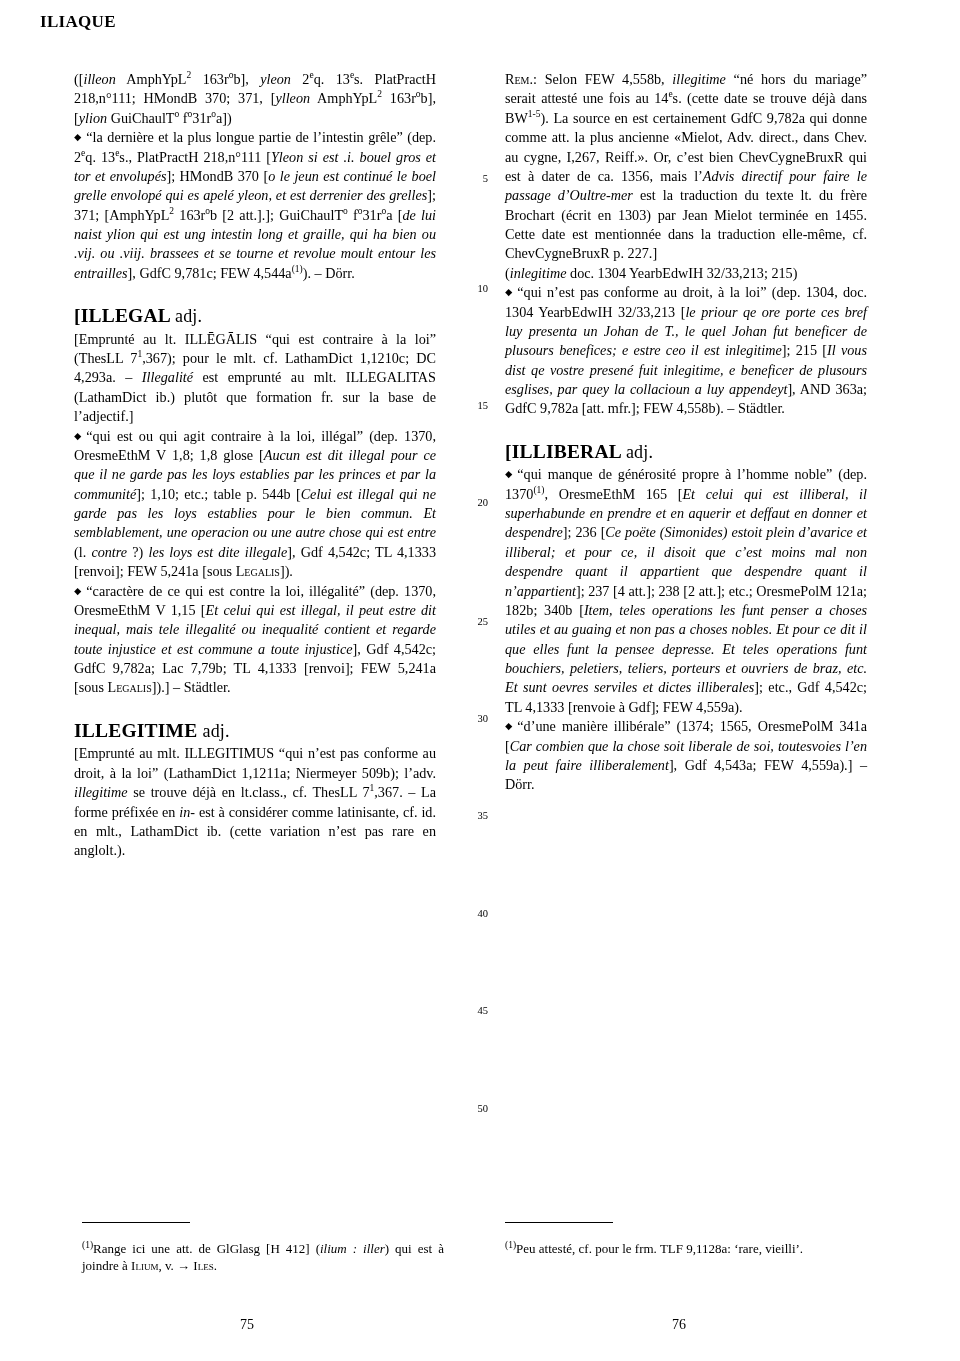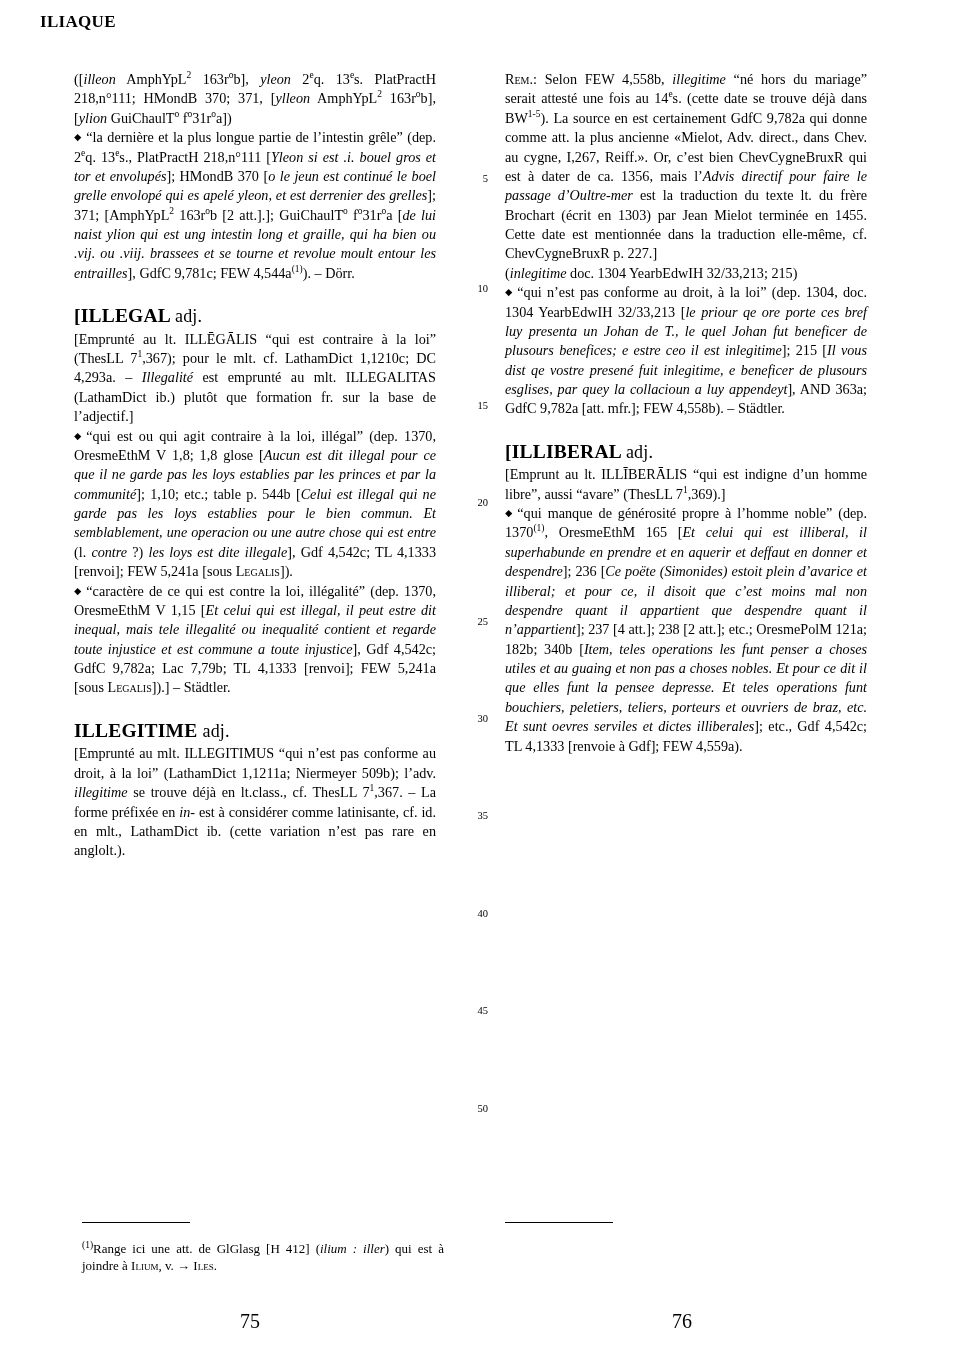--- a/index.html
+++ b/index.html
@@ -119,21 +119,21 @@
     width: 362px;
   }
   .fn-left  { left: 82px;  top: 1240px; }
   .fn-right { left: 505px; top: 1240px; }
   .fr-left  { left: 82px;  top: 1222px; }
   .fr-right { left: 505px; top: 1222px; }
 
   .folio {
     position: absolute;
     bottom: 28px;
-    font-size: 20px;
+    font-size: 14px;
   }
   .folio-left  { left: 240px; }
   .folio-right { left: 672px; }
 </style>
 </head>
 <body>
 
 <div class="page">
 
   <div class="running-head">ILIAQUE</div>
@@ -176,28 +176,29 @@
     <div class="col col-right">
 
       <p class="ind"><span class="sc">Rem.</span>: Selon FEW 4,558b, <span class="it">illegitime</span> “né hors du mariage” serait attesté une fois au 14<sup>e</sup>s. (cette date se trouve déjà dans BW<sup>1-5</sup>). La source en est certainement GdfC 9,782a qui donne comme att. la plus ancienne «Mielot, Adv. direct., dans Chev. au cygne, I,267, Reiff.». Or, c’est bien ChevCygneBruxR qui est à dater de ca. 1356, mais l’<span class="it">Advis directif pour faire le passage d’Oultre-mer</span> est la traduction du texte lt. du frère Brochart (écrit en 1303) par Jean Mielot terminée en 1455. Cette date est mentionnée dans la traduction elle-même, cf. ChevCygneBruxR p. 227.]</p>
 
       <p class="ind">(<span class="it">inlegitime</span> doc. 1304 YearbEdwIH 32/33,213; 215)</p>
 
       <p><span class="lozenge"></span>“qui n’est pas conforme au droit, à la loi” (dep. 1304, doc. 1304 YearbEdwIH 32/33,213 [<span class="it">le priour qe ore porte ces bref luy presenta un Johan de T., le quel Johan fut beneficer de plusours benefices; e estre ceo il est inlegitime</span>]; 215 [<span class="it">Il vous dist qe vostre presené fuit inlegitime, e beneficer de plusours esglises, par quey la collacioun a luy appendeyt</span>], AND 363a; GdfC 9,782a [att. mfr.]; FEW 4,558b). – Städtler.</p>
 
       <div class="entry-block">
         <p class="entry-head">[<span>ILLIBERAL</span> <span class="pos">adj.</span></p>
-        <p>[Emprunt au lt. ILLĪBERĀLIS “qui est indigne d’un homme libre”, aussi “avare” (ThesLL 7<sup>1</sup>,369).]</p>
         <p><span class="lozenge"></span>“qui manque de générosité propre à l’homme noble” (dep. 1370<sup>(1)</sup>, OresmeEthM 165 [<span class="it">Et celui qui est illiberal, il superhabunde en prendre et en aquerir et deffaut en donner et despendre</span>]; 236 [<span class="it">Ce poëte (Simonides) estoit plein d’avarice et illiberal; et pour ce, il disoit que c’est moins mal non despendre quant il appartient que despendre quant il n’appartient</span>]; 237 [4 att.]; 238 [2 att.]; etc.; OresmePolM 121a; 182b; 340b [<span class="it">Item, teles operations les funt penser a choses utiles et au guaing et non pas a choses nobles. Et pour ce dit il que elles funt la pensee depresse. Et teles operations funt bouchiers, peletiers, teliers, porteurs et ouvriers de braz, etc. Et sunt oevres serviles et dictes illiberales</span>]; etc., Gdf 4,542c; TL 4,1333 [renvoie à Gdf]; FEW 4,559a).</p>
+        <p><span class="lozenge"></span>“d’une manière illibérale” (1374; 1565, OresmePolM 341a [<span class="it">Car combien que la chose soit liberale de soi, toutesvoies l’en la peut faire illiberalement</span>], Gdf 4,543a; FEW 4,559a).] – Dörr.</p>
       </div>
 
     </div>
   </div>
 
   <div class="footnote-rule fr-left"></div>
   <div class="footnote fn-left"><sup>(1)</sup>Range ici une att. de GlGlasg [H 412] (<span class="it">ilium : iller</span>) qui est à joindre à <span class="sc">Ilium</span>, v. → <span class="sc">Iles</span>.</div>
 
   <div class="footnote-rule fr-right"></div>
+  <div class="footnote fn-right"><sup>(1)</sup>Peu attesté, cf. pour le frm. TLF 9,1128a: ‘rare, vieilli’.</div>
 
   <div class="folio folio-left">75</div>
   <div class="folio folio-right">76</div>
 
 </div>
 
 </body></html>

